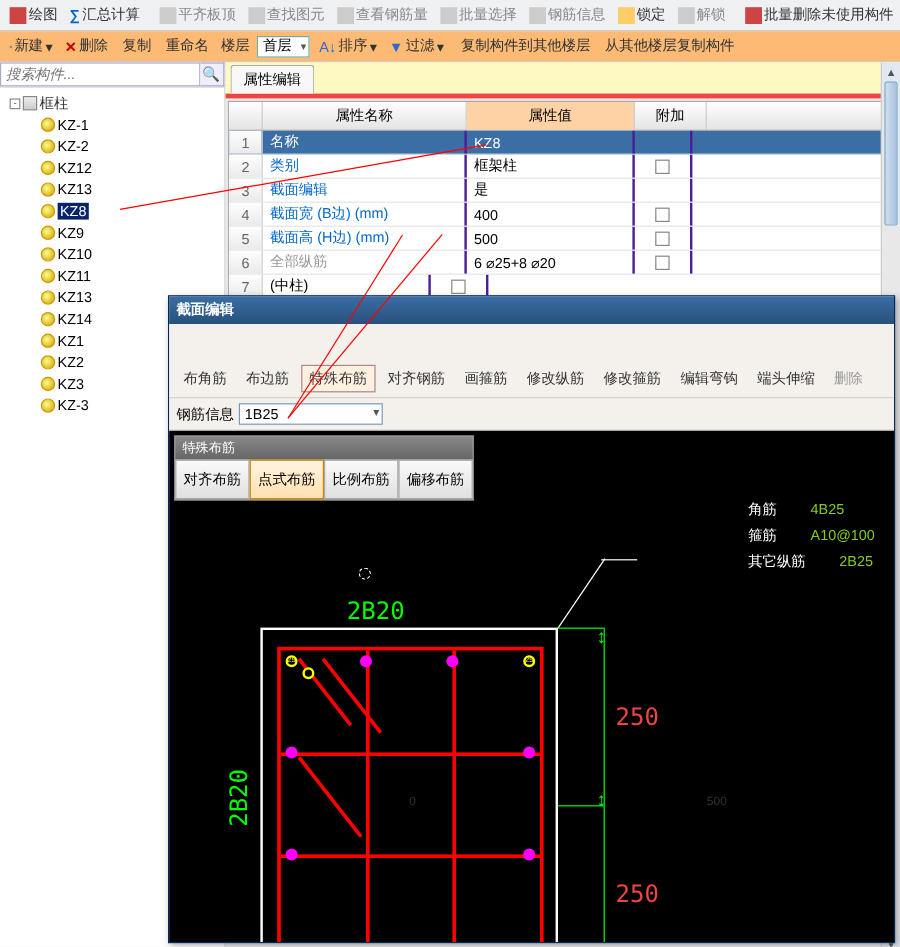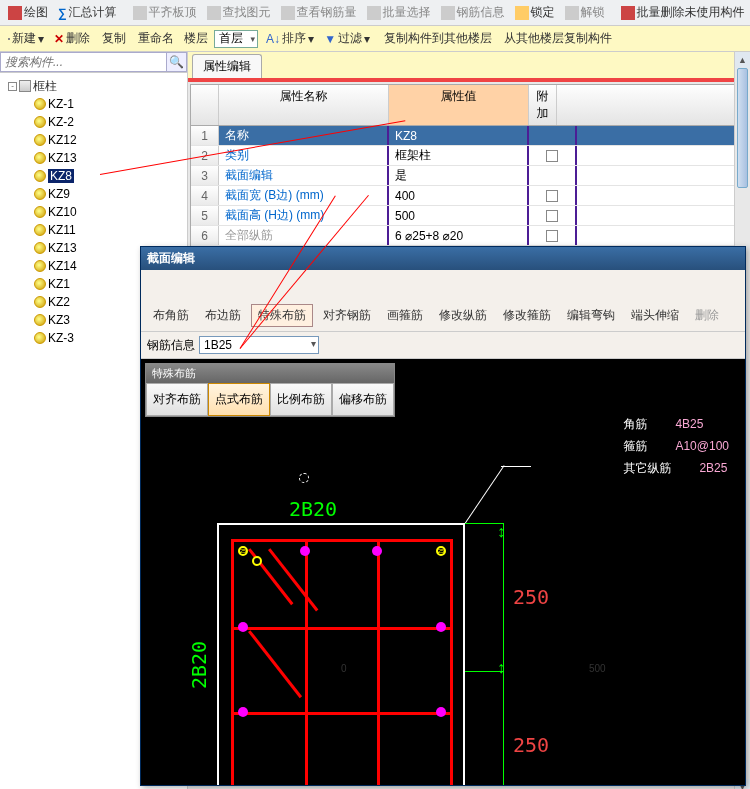--- a/index.html
+++ b/index.html
@@ -4,21 +4,21 @@
 <style>
 * { box-sizing: border-box; margin: 0; padding: 0; font-family: "Microsoft YaHei", Arial, sans-serif; font-size: 12px; }
 body { background: #f0f0f0; width: 750px; height: 789px; overflow: hidden; position: relative; }
 
 .toolbar { background: #eef0f2; border-bottom: 1px solid #ccc; padding: 2px 4px; display: flex; align-items: center; gap: 2px; white-space: nowrap; }
 .toolbar .tb-item { display: inline-flex; align-items: center; gap: 2px; padding: 2px 4px; color: #888; cursor: default; }
 .toolbar .tb-item.active { color: #333; }
 .toolbar .tb-divider { width: 1px; height: 16px; background: #ccc; margin: 0 2px; }
 .toolbar .ico { width: 14px; height: 14px; display: inline-block; }
 
-.toolbar2 { background: #fef9c3; border-bottom: 1px solid #ccc; padding: 2px 4px; display: flex; align-items: center; gap: 2px; white-space: nowrap; }
+.toolbar2 { background: #fdba74; border-bottom: 1px solid #ccc; padding: 2px 4px; display: flex; align-items: center; gap: 2px; white-space: nowrap; }
 .toolbar2 .tb-item { display: inline-flex; align-items: center; gap: 2px; padding: 2px 4px; color: #333; cursor: pointer; }
 .toolbar2 .sel { border: 1px solid #7a9; background: #fff; padding: 0 14px 0 4px; height: 18px; display: inline-flex; align-items: center; position: relative; }
 .toolbar2 .sel::after { content: "▾"; position: absolute; right: 2px; font-size: 9px; color: #555; }
 
 .main { display: flex; height: calc(100% - 46px); }
 .sidebar { width: 188px; background: #fff; border-right: 1px solid #ccc; display: flex; flex-direction: column; }
 .search-row { display: flex; border-bottom: 1px solid #ccc; }
 .search-input { flex: 1; border: 1px solid #aac; padding: 2px 4px; font-style: italic; color: #999; }
 .search-btn { width: 22px; background: #eef; border: 1px solid #aac; border-left: none; color: #39c; display: flex; align-items: center; justify-content: center; }
 
@@ -34,21 +34,21 @@
 .right { flex: 1; background: #e8e8e8; display: flex; flex-direction: column; position: relative; }
 .tabstrip { display: flex; background: #fef9c3; border-bottom: 4px solid #ef4444; padding-top: 2px; }
 .tab { padding: 3px 10px; border: 1px solid #aaa; border-bottom: none; background: #f8f8f8; margin-left: 4px; border-radius: 3px 3px 0 0; }
 
 .grid { background: #fff; border: 1px solid #aaa; margin: 2px; }
 .grid-header { display: flex; background: linear-gradient(#fefefe,#e4e4e4); border-bottom: 1px solid #aaa; }
 .gh { padding: 3px 4px; border-right: 1px solid #ccc; text-align: center; }
 .gh.rownum { width: 28px; }
 .gh.name { width: 170px; }
 .gh.val { width: 140px; background: #ffd2a6; }
-.gh.extra { width: 28px; }
+.gh.extra { width: 60px; }
 .grid-body {}
 .grow { display: flex; border-bottom: 1px solid #e4e4e4; height: 20px; align-items: center; }
 .grow .cell { padding: 0 6px; border-right: 2px solid #4c1d95; height: 100%; display: flex; align-items: center; }
 .grow .rn { width: 28px; background: linear-gradient(#fefefe,#eaeaea); text-align: center; justify-content: center; color: #666; border-right: 1px solid #ccc; }
 .grow .pn { width: 170px; color: #06c; }
 .grow .pv { width: 140px; }
 .grow .px { width: 48px; justify-content: center; }
 .grow.sel { background: #3a6ea5; color: #fff; }
 .grow.sel .pn { color: #fff; }
 .grow .pn.gray { color: #999; }
@@ -66,21 +66,21 @@
 
 .canvas-wrap { flex: 1; background: #000; position: relative; overflow: hidden; }
 .palette { position: absolute; left: 4px; top: 4px; background: #e0e0e0; border: 1px solid #888; }
 .palette-title { background: linear-gradient(#888,#666); color: #fff; padding: 2px 6px; font-size: 11px; }
 .palette-body { display: flex; }
 .palette-body button { background: linear-gradient(#fafafa,#e0e0e0); border: 1px solid #aaa; padding: 7px 6px; font-size: 12px; cursor: pointer; }
 .palette-body button.active { background: linear-gradient(#fff4e0,#ffe0b0); border-color: #c80; }
 
 .legend { position: absolute; top: 54px; right: 16px; color: #fff; font-size: 16px; font-family: "SimSun","NSimSun",monospace; }
 .legend-row { display: flex; gap: 28px; line-height: 22px; }
-.legend-row .val { color: #f9a8d4; }
+.legend-row .val { color: #84cc16; }
 
 .section { position: absolute; left: 76px; top: 164px; width: 248px; height: 296px; border: 2px solid #fff; }
 .rebar-cage { position: absolute; left: 12px; top: 14px; width: 222px; height: 264px; border: 3px solid #ff0000; }
 .hbar { position: absolute; left: 0; right: 0; height: 3px; background: #ff0000; }
 .vbar { position: absolute; top: 0; bottom: 0; width: 3px; background: #ff0000; }
 .dot { position: absolute; width: 10px; height: 10px; border-radius: 50%; background: #ff00ff; }
 .dot.y { background: #000; border: 2px solid #ffff00; width: 10px; height: 10px; font-size: 6px; color: #ffff00; display: flex; align-items: center; justify-content: center; }
 .diag { position: absolute; width: 3px; background: #ff0000; transform-origin: top left; }
 
 .dim-green { color: #ef4444; font-size: 20px; position: absolute; font-family: "SimSun",monospace; }

